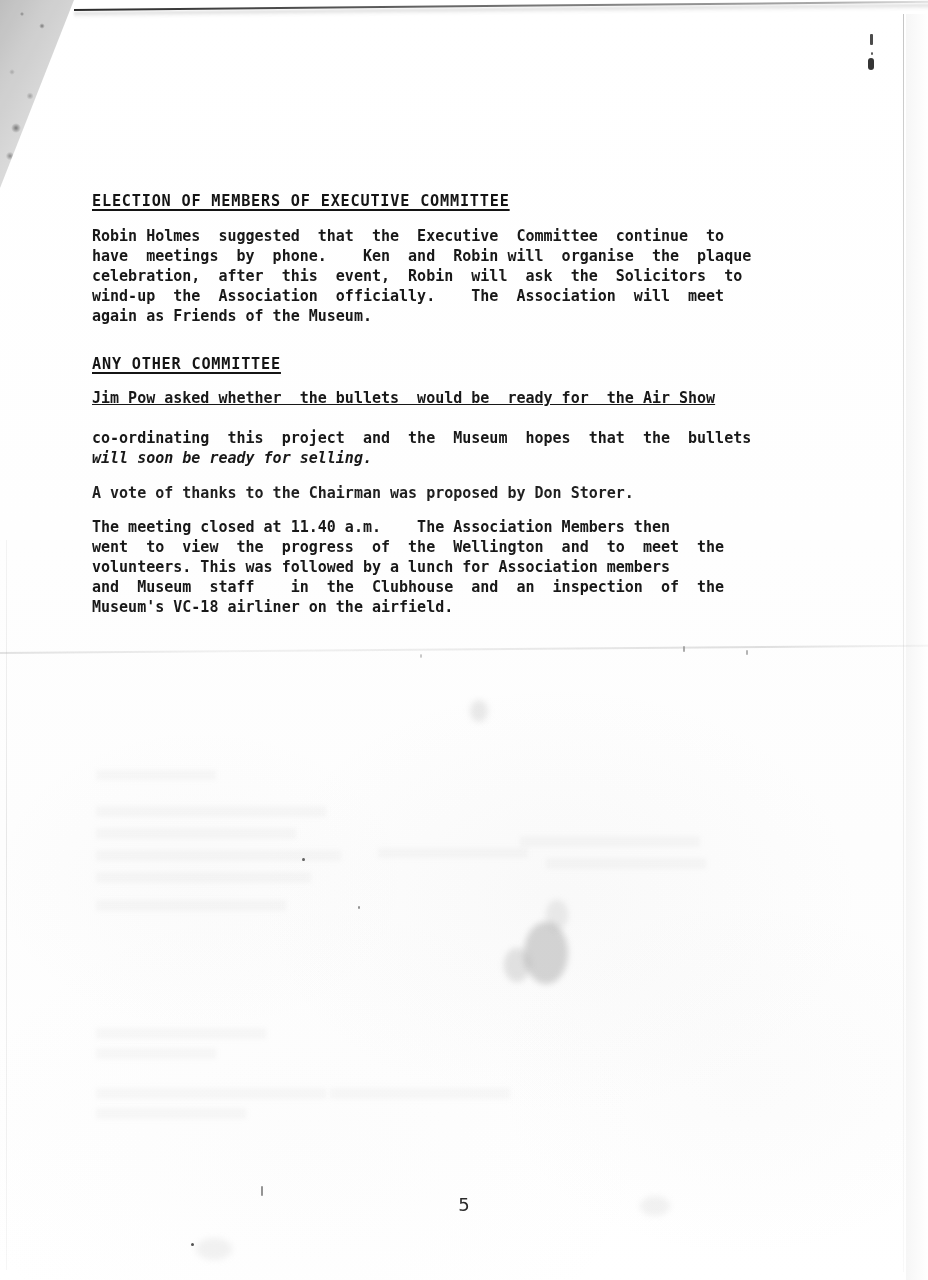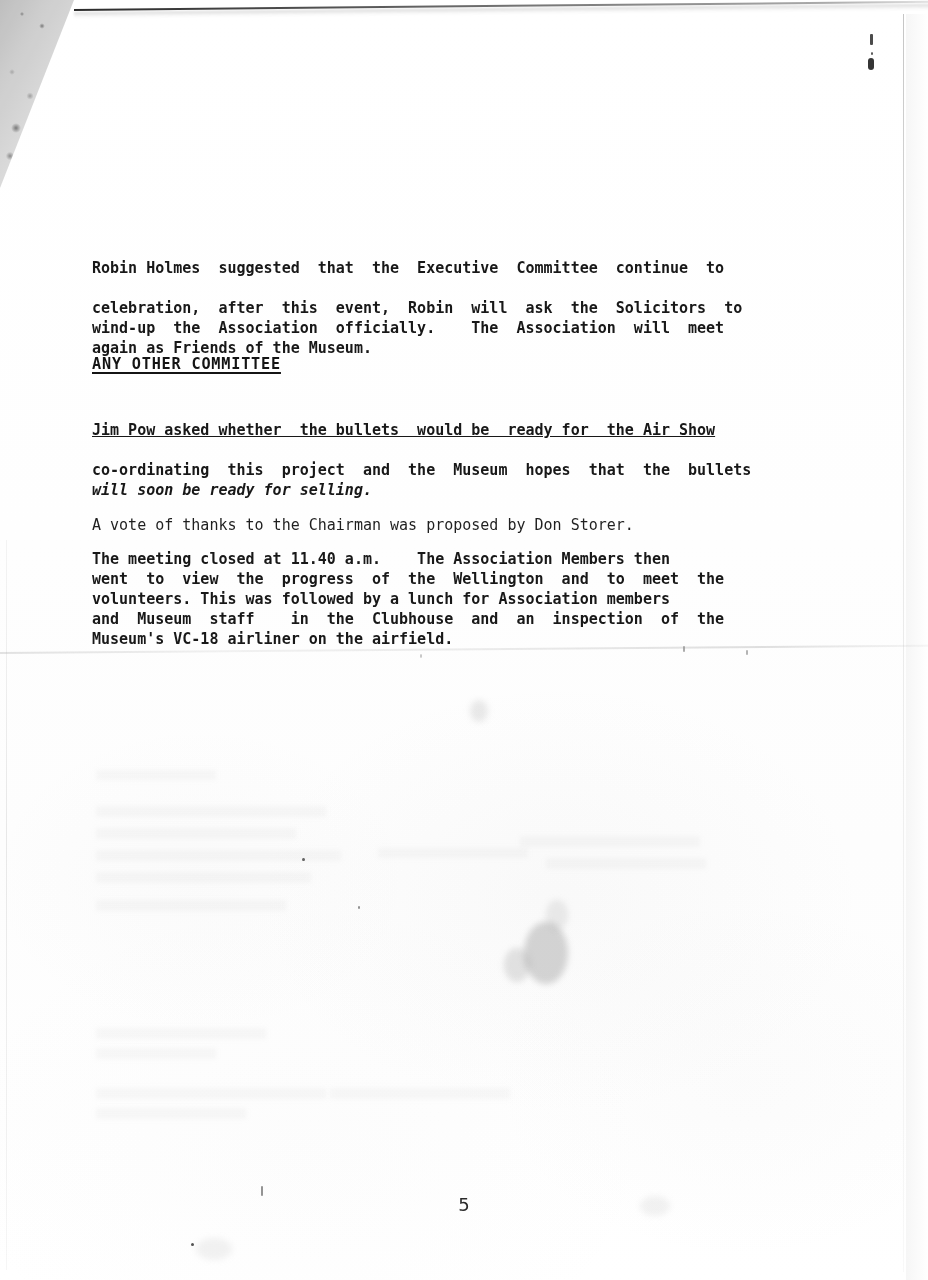--- a/index.html
+++ b/index.html
@@ -131,23 +131,22 @@
     text-decoration-thickness: 1.6px;
   }
   .line {
     position: absolute;
     font-family: "DejaVu Sans Mono", "Liberation Mono", monospace;
     font-size: 15px;
     font-weight: 700;
     color: #181818;
     white-space: pre;
     line-height: 1;
-    margin-top: 32px;
-  }
-  .line.thin { font-weight: 400; color: #1f1f1f; }
+  }
+  .line.thin { font-weight: 700; color: #1f1f1f; }
 
   .page-number {
     position: absolute;
     font-family: "DejaVu Sans", "Liberation Sans", sans-serif;
     font-size: 18px;
     font-weight: 400;
     color: #2a2a2a;
     left: 0; width: 928px;
     text-align: center;
   }
@@ -209,22 +208,24 @@
   <div class="fold-crease"></div>
 
   <div class="torn-corner">
     
   </div>
 
   <div class="toner-fade"></div>
 
   <div class="text-layer">
 
+    <div class="heading" style="left:92px; top:192px;">ELECTION OF MEMBERS OF EXECUTIVE COMMITTEE</div>
 
     <div class="line" style="left:92px; top:229px;">Robin Holmes  suggested  that  the  Executive  Committee  continue  to</div>
+    <div class="line" style="left:92px; top:249px;">have  meetings  by  phone.    Ken  and  Robin will  organise  the  plaque</div>
     <div class="line" style="left:92px; top:269px;">celebration,  after  this  event,  Robin  will  ask  the  Solicitors  to</div>
     <div class="line" style="left:92px; top:289px;">wind-up  the  Association  officially.    The  Association  will  meet</div>
     <div class="line" style="left:92px; top:309px;">again as Friends of the Museum.</div>
 
     <div class="heading" style="left:92px; top:355px;">ANY OTHER COMMITTEE</div>
 
     <div class="line" style="left:92px; top:391px;text-decoration:underline;">Jim Pow asked whether  the bullets  would be  ready for  the Air Show</div>
     <div class="line" style="left:92px; top:431px;">co-ordinating  this  project  and  the  Museum  hopes  that  the  bullets</div>
     <div class="line" style="left:92px; top:451px;font-style:italic;">will soon be ready for selling.</div>
 

